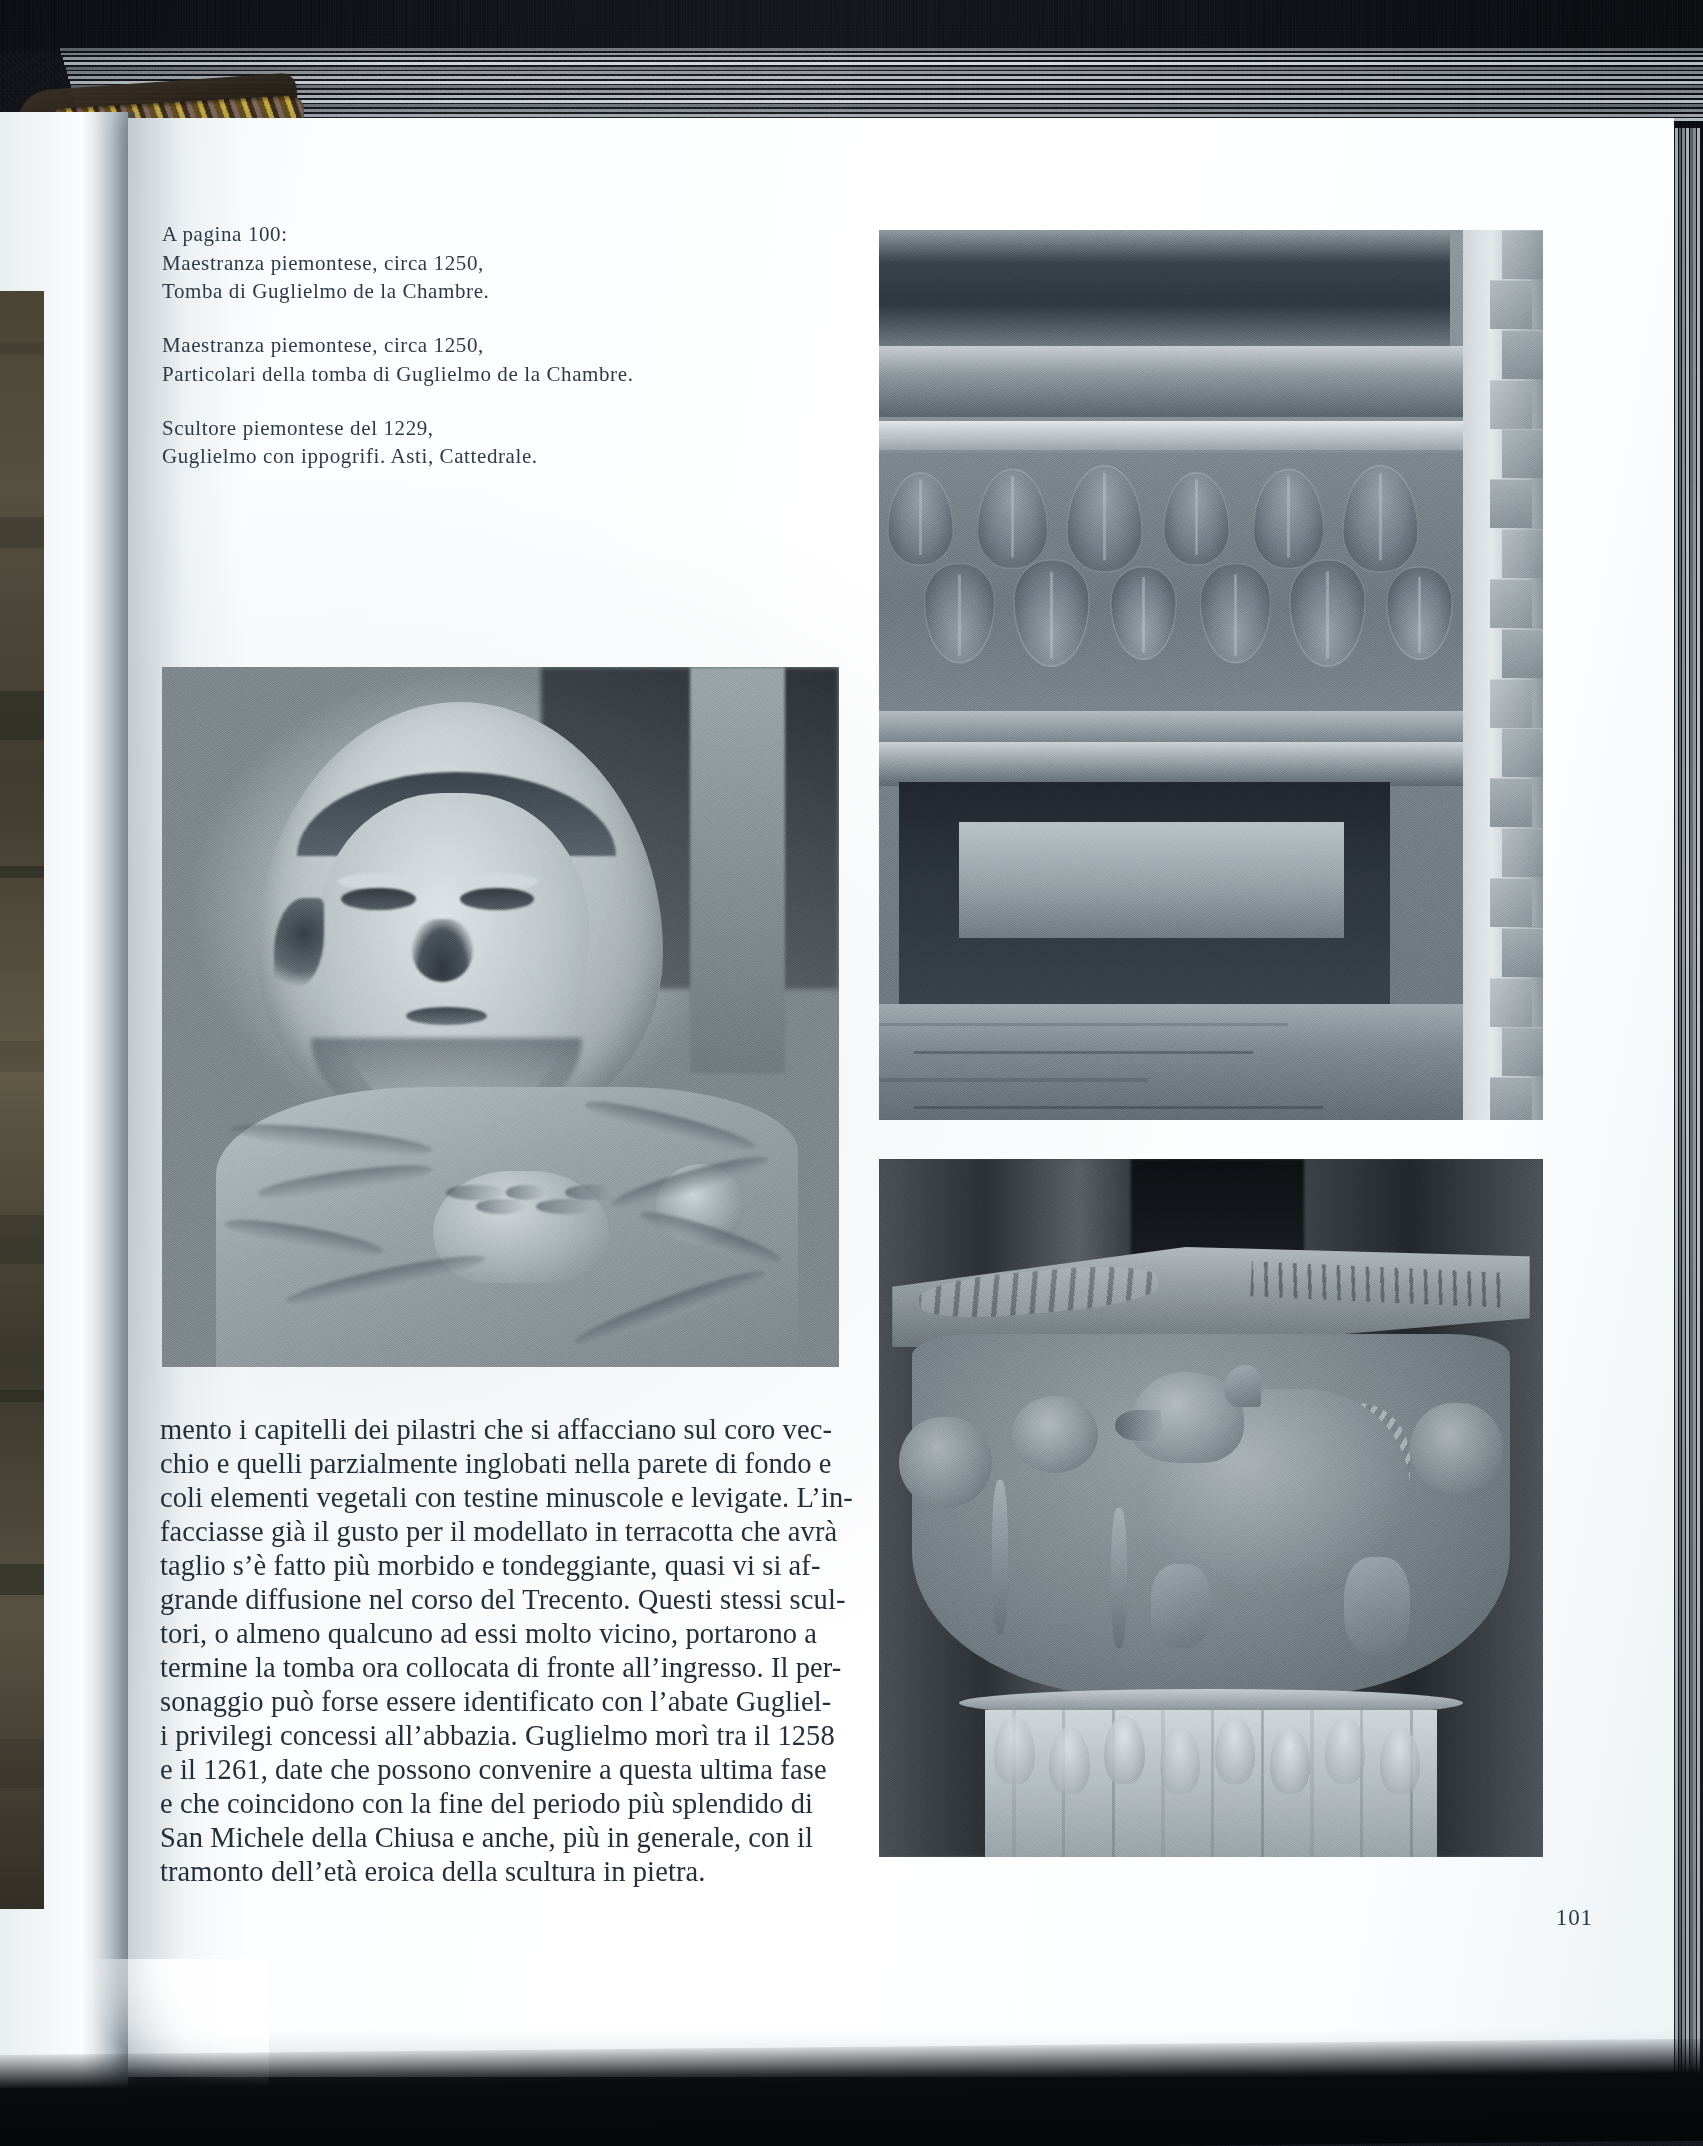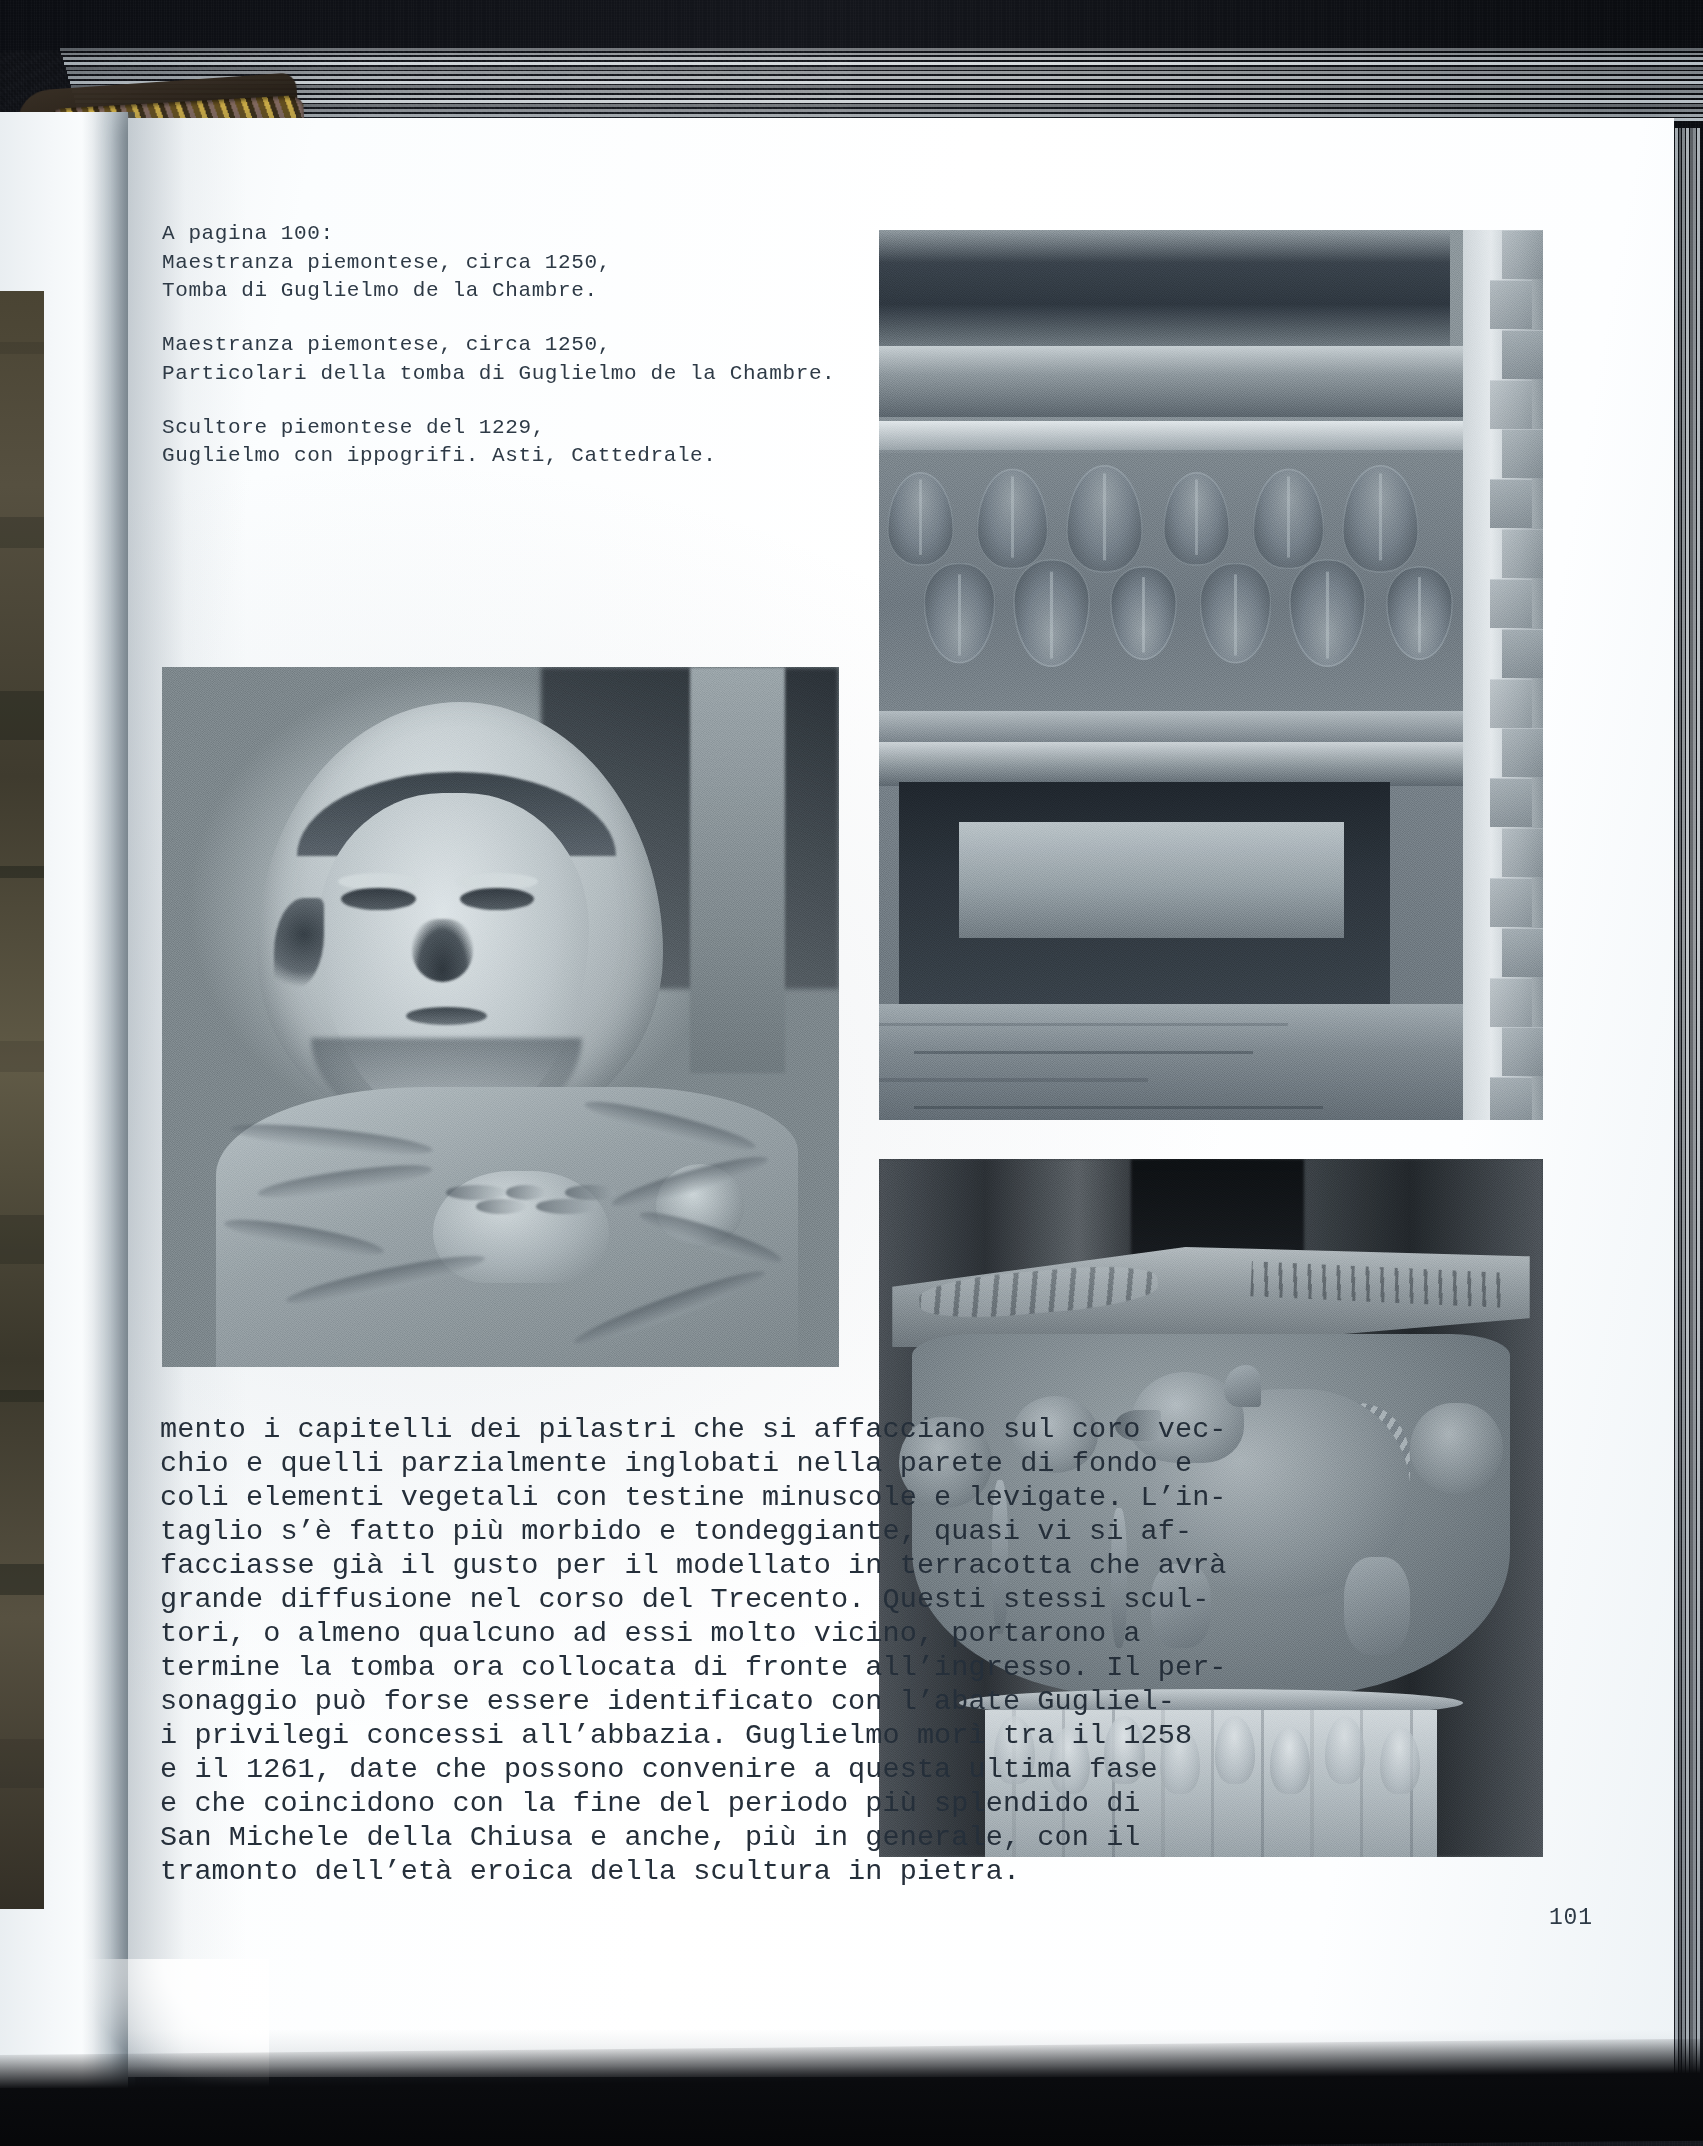--- a/index.html
+++ b/index.html
@@ -1,20 +1,20 @@
 <!DOCTYPE html>
 <html style="font-size:13.6px"><head>
 <meta charset="utf-8">
 <title>Book page 101</title>
 <style>
   html,body{margin:0;padding:0;background:#000;}
   body{width:1704px;height:2147px;overflow:hidden;font-family:"Liberation Serif",serif;}
 
   
-  #scene{position:relative;width:1704px;height:2147px;background:#07080b;overflow:hidden;font-family:Liberation Mono, monospace;}
+  #scene{position:relative;width:1704px;height:2147px;background:#07080b;overflow:hidden;}
 
   
   .backdrop{position:absolute;inset:0;
     background:
       linear-gradient(115deg,#0b0d12 0%,#14161c 30%,#0a0c10 62%,#16181e 100%);
   }
   .backdrop-tex{position:absolute;inset:0;opacity:.5;
     background-image:
       repeating-linear-gradient(90deg,rgba(255,255,255,.035) 0 0.9px,rgba(0,0,0,0) 0.9px 2.6px),
       repeating-linear-gradient(0deg,rgba(255,255,255,.025) 0 0.9px,rgba(0,0,0,0) 0.9px 2.6px);
@@ -447,22 +447,22 @@
           <div class="cp-shaft-leaf" style="left: 75.2%; top: 4%; opacity: 0.6;"></div>
           <div class="cp-shaft-leaf" style="left: 87.4%; top: 11%; opacity: 0.73;"></div>
         </div>
       <div class="grain"></div>
     </div>
 
     <div class="body-text" id="body-text">
         <div>mento i capitelli dei pilastri che si affacciano sul coro vec-</div>
         <div>chio e quelli parzialmente inglobati nella parete di fondo e</div>
         <div>coli elementi vegetali con testine minuscole e levigate. L’in-</div>
+        <div>facciasse già il gusto per il modellato in terracotta che avrà</div>
         <div>taglio s’è fatto più morbido e tondeggiante, quasi vi si af-</div>
-        <div>facciasse già il gusto per il modellato in terracotta che avrà</div>
         <div>grande diffusione nel corso del Trecento. Questi stessi scul-</div>
         <div>tori, o almeno qualcuno ad essi molto vicino, portarono a</div>
         <div>termine la tomba ora collocata di fronte all’ingresso. Il per-</div>
         <div>sonaggio può forse essere identificato con l’abate Gugliel-</div>
         <div>i privilegi concessi all’abbazia. Guglielmo morì tra il 1258</div>
         <div>e il 1261, date che possono convenire a questa ultima fase</div>
         <div>e che coincidono con la fine del periodo più splendido di</div>
         <div>San Michele della Chiusa e anche, più in generale, con il</div>
         <div>tramonto dell’età eroica della scultura in pietra.</div>
       </div>

